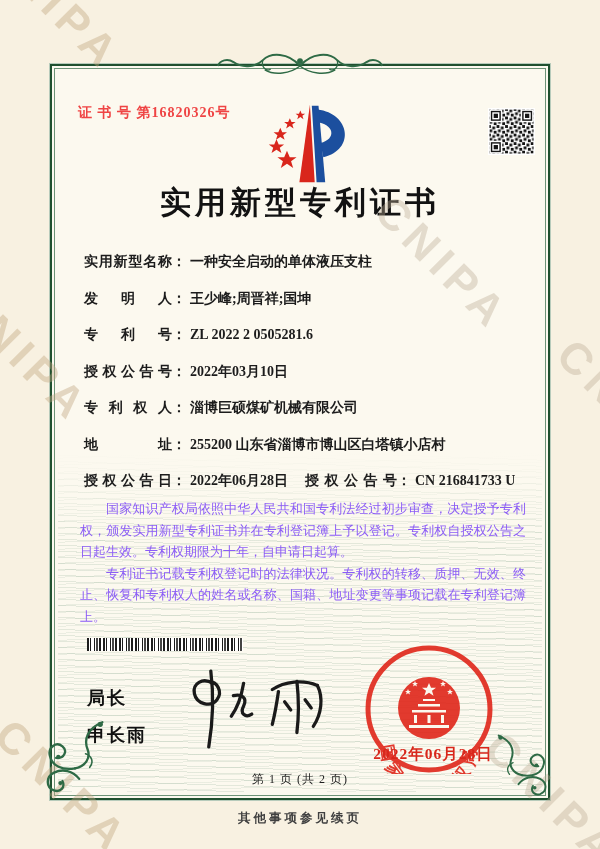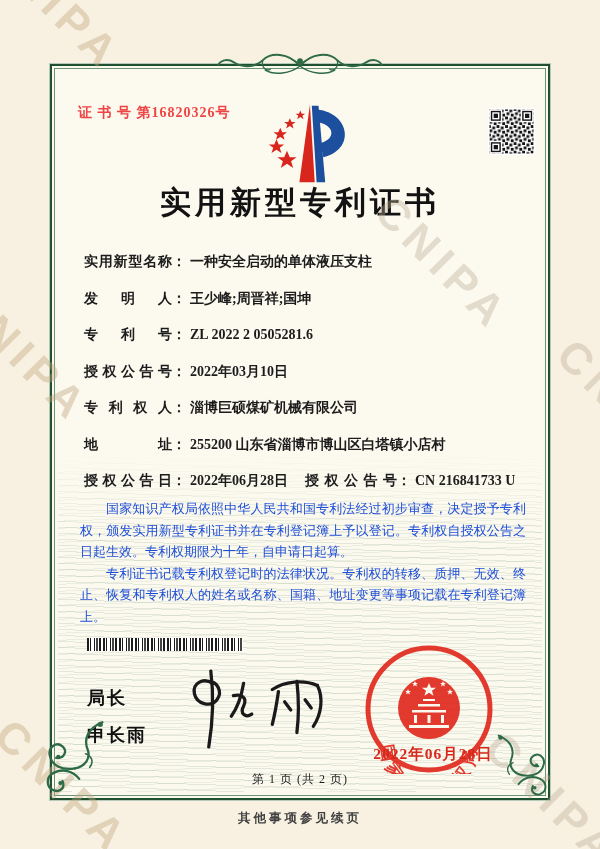--- a/index.html
+++ b/index.html
@@ -36,21 +36,21 @@
 
   .fields { left:32px; top:184px; width:440px; }
   .f-row { margin-bottom:13.5px; line-height:23px; font-size:14px; color:#1c1c1c;
            white-space:nowrap; font-weight:600; }
   .f-label { display:inline-block; width:88px; text-align:justify; text-align-last:justify; }
   .f-colon { display:inline-block; margin-right:4px; }
   .pair2 { margin-left:17px; }
   .pair2 .f-label { width:92px; }
 
   .body-text { left:28px; top:432px; width:446px; font-size:13px; line-height:21.5px;
-               color:#1d4ed8; text-align:justify; font-weight:500; }
+               color:#8b5cf6; text-align:justify; font-weight:500; }
   .body-text p { text-indent:2em; }
 
   .barcode { left:35px; top:572px; width:156px; height:13px; background-color:#fff;
              background-image:repeating-linear-gradient(90deg,
                #1c1c1c 0 2px, #fff 2px 3px, #1c1c1c 3px 4px, #fff 4px 7px,
                #1c1c1c 7px 8px, #fff 8px 9px, #444 9px 11px, #fff 11px 12px,
                #1c1c1c 12px 14px, #fff 14px 16px); }
 
   .director { left:35px; top:620px; font-family:"Liberation Sans", sans-serif;
               font-weight:700; font-size:18px; color:#111; }

